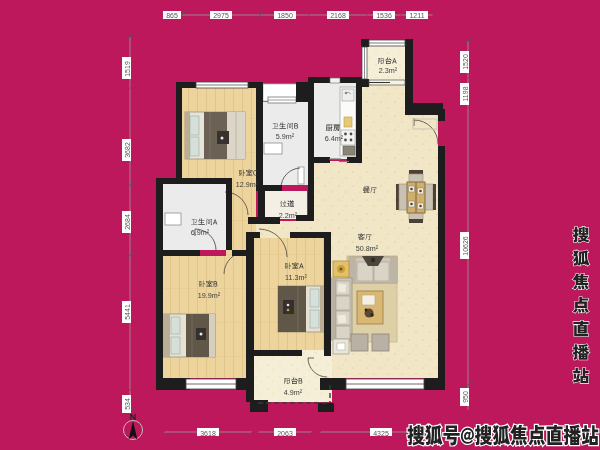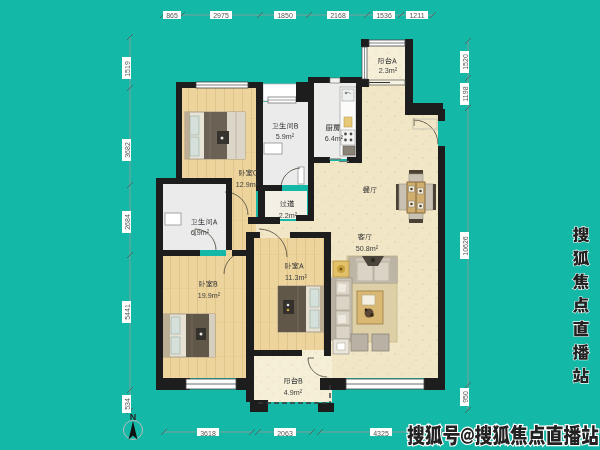--- a/index.html
+++ b/index.html
@@ -1,17 +1,17 @@
 <!DOCTYPE html>
 <html><head>
 <meta charset="utf-8">
 <style>
 html,body{margin:0;padding:0;background:#fff;}
 *{font-family:"Liberation Sans",sans-serif;}
-#wrap{width:600px;height:450px;position:relative;background:#14b8a6;overflow:hidden;}
+#wrap{width:600px;height:450px;position:relative;background:#be185d;overflow:hidden;}
 </style>
 </head>
 <body>
 <div id="wrap">
 <svg width="600" height="450" viewBox="0 0 600 450">
 <defs>
 <pattern id="wood" width="9" height="34" patternUnits="userSpaceOnUse">
   <rect width="9" height="34" fill="#ecd49c"></rect>
   <rect x="8" width="1" height="34" fill="#e0c489"></rect>
   <rect x="0" y="16" width="9" height="1" fill="#e4ca90" opacity="0.6"></rect>

